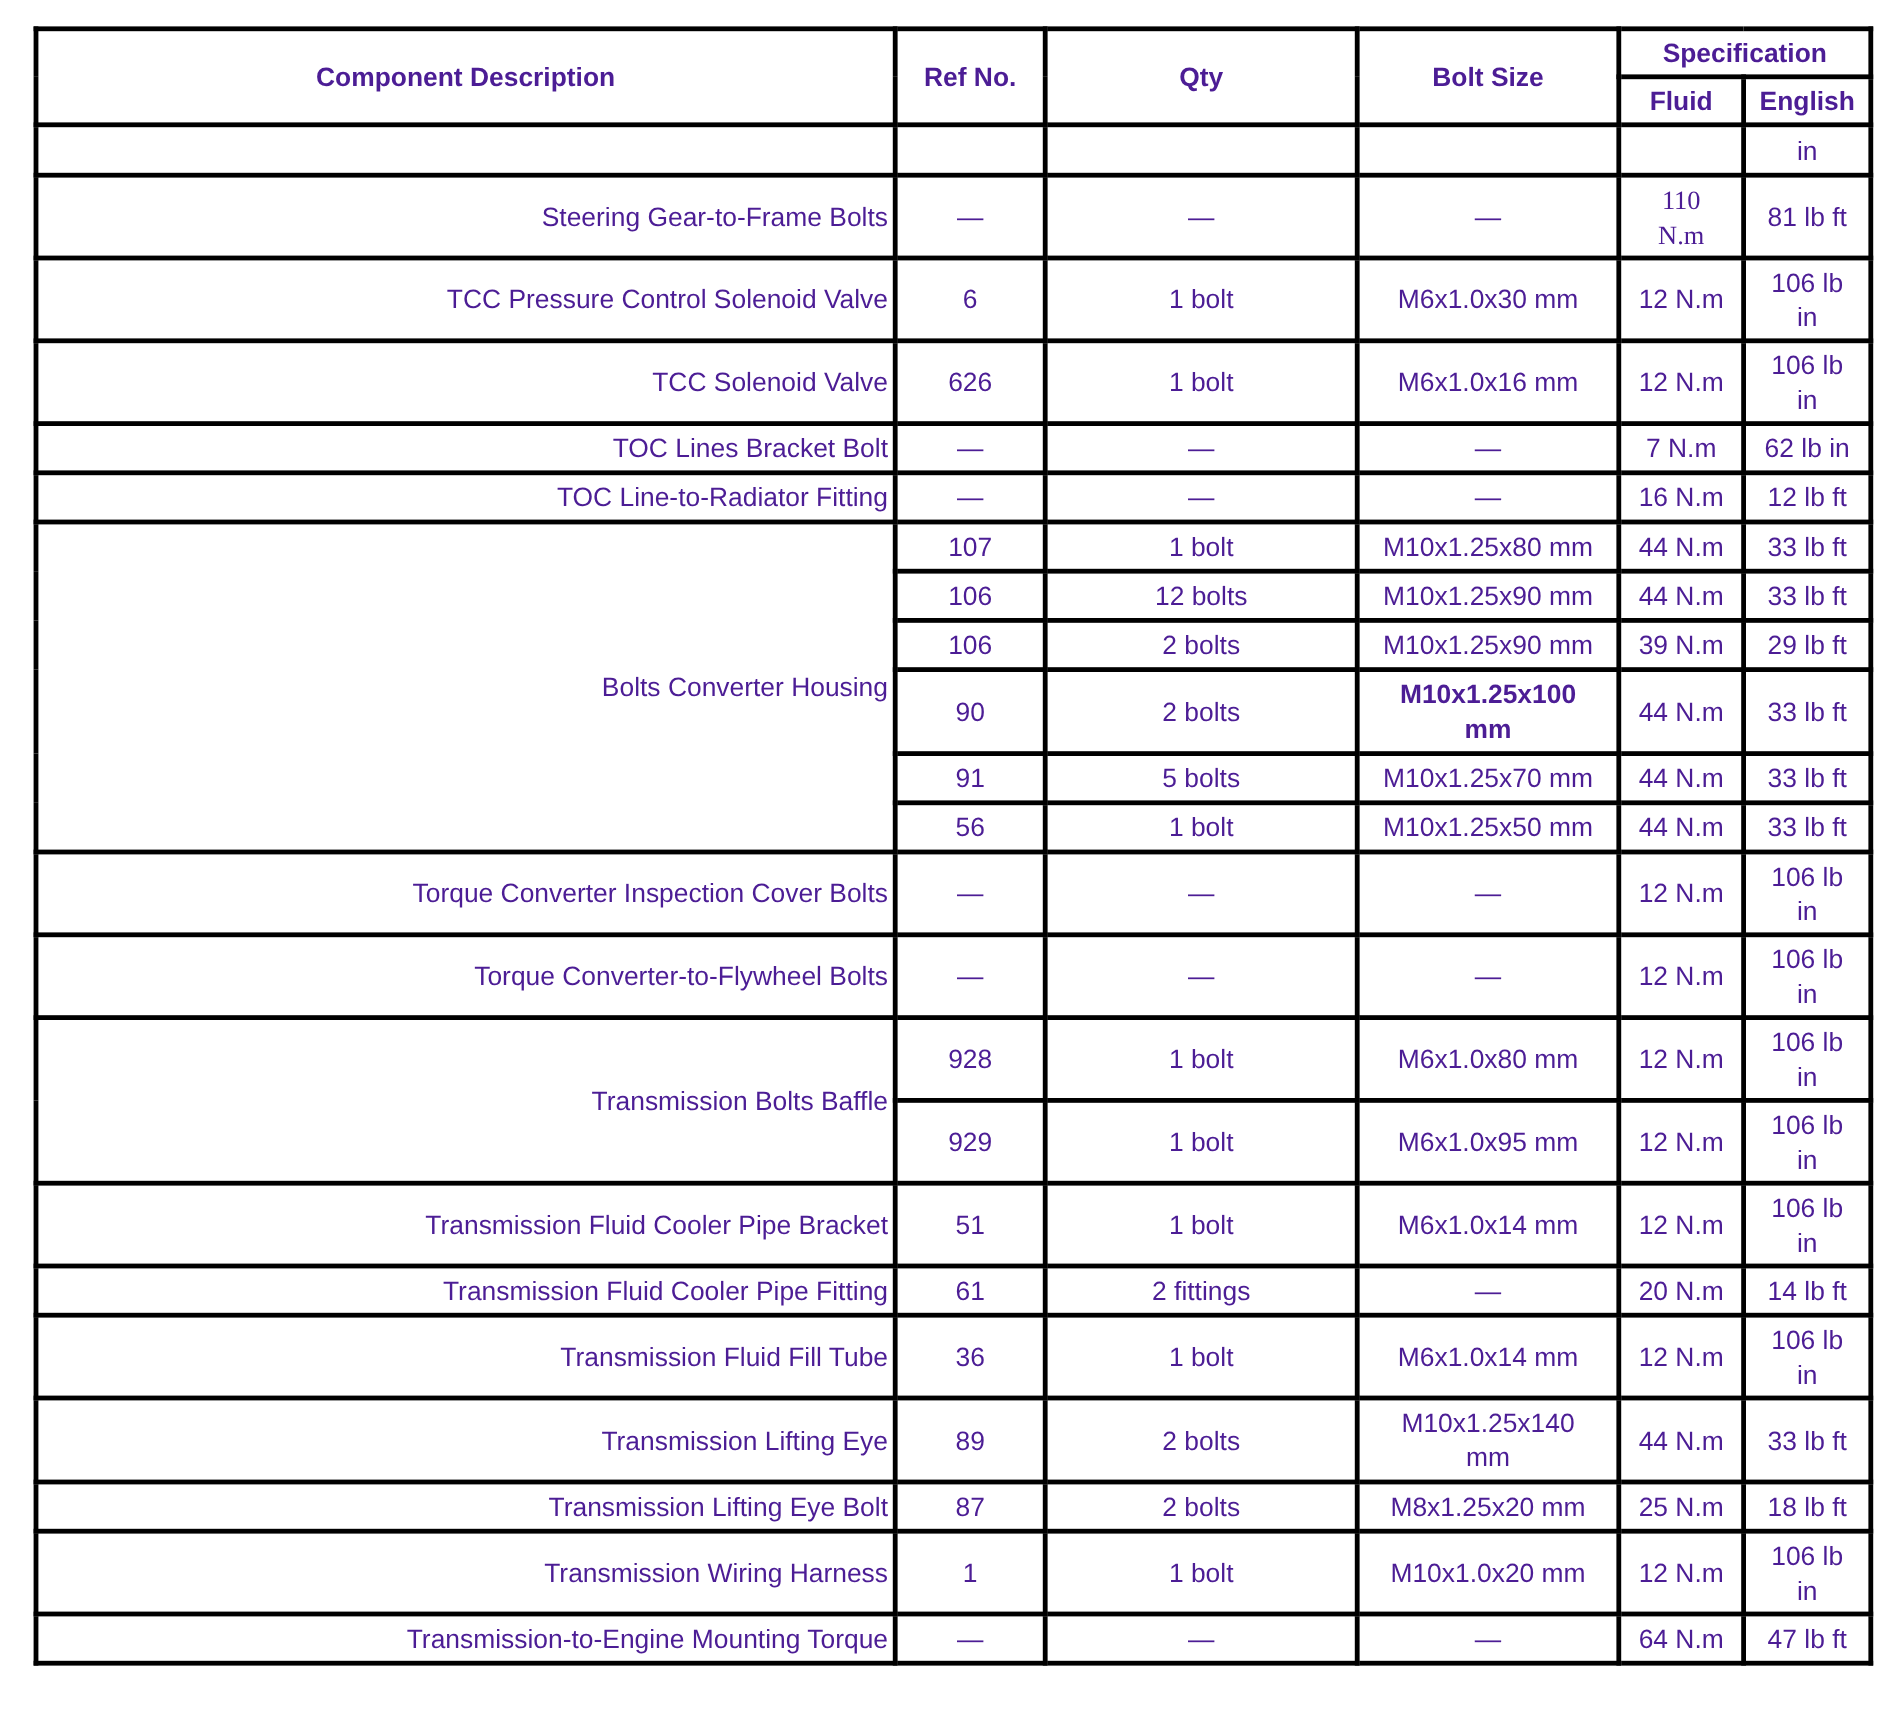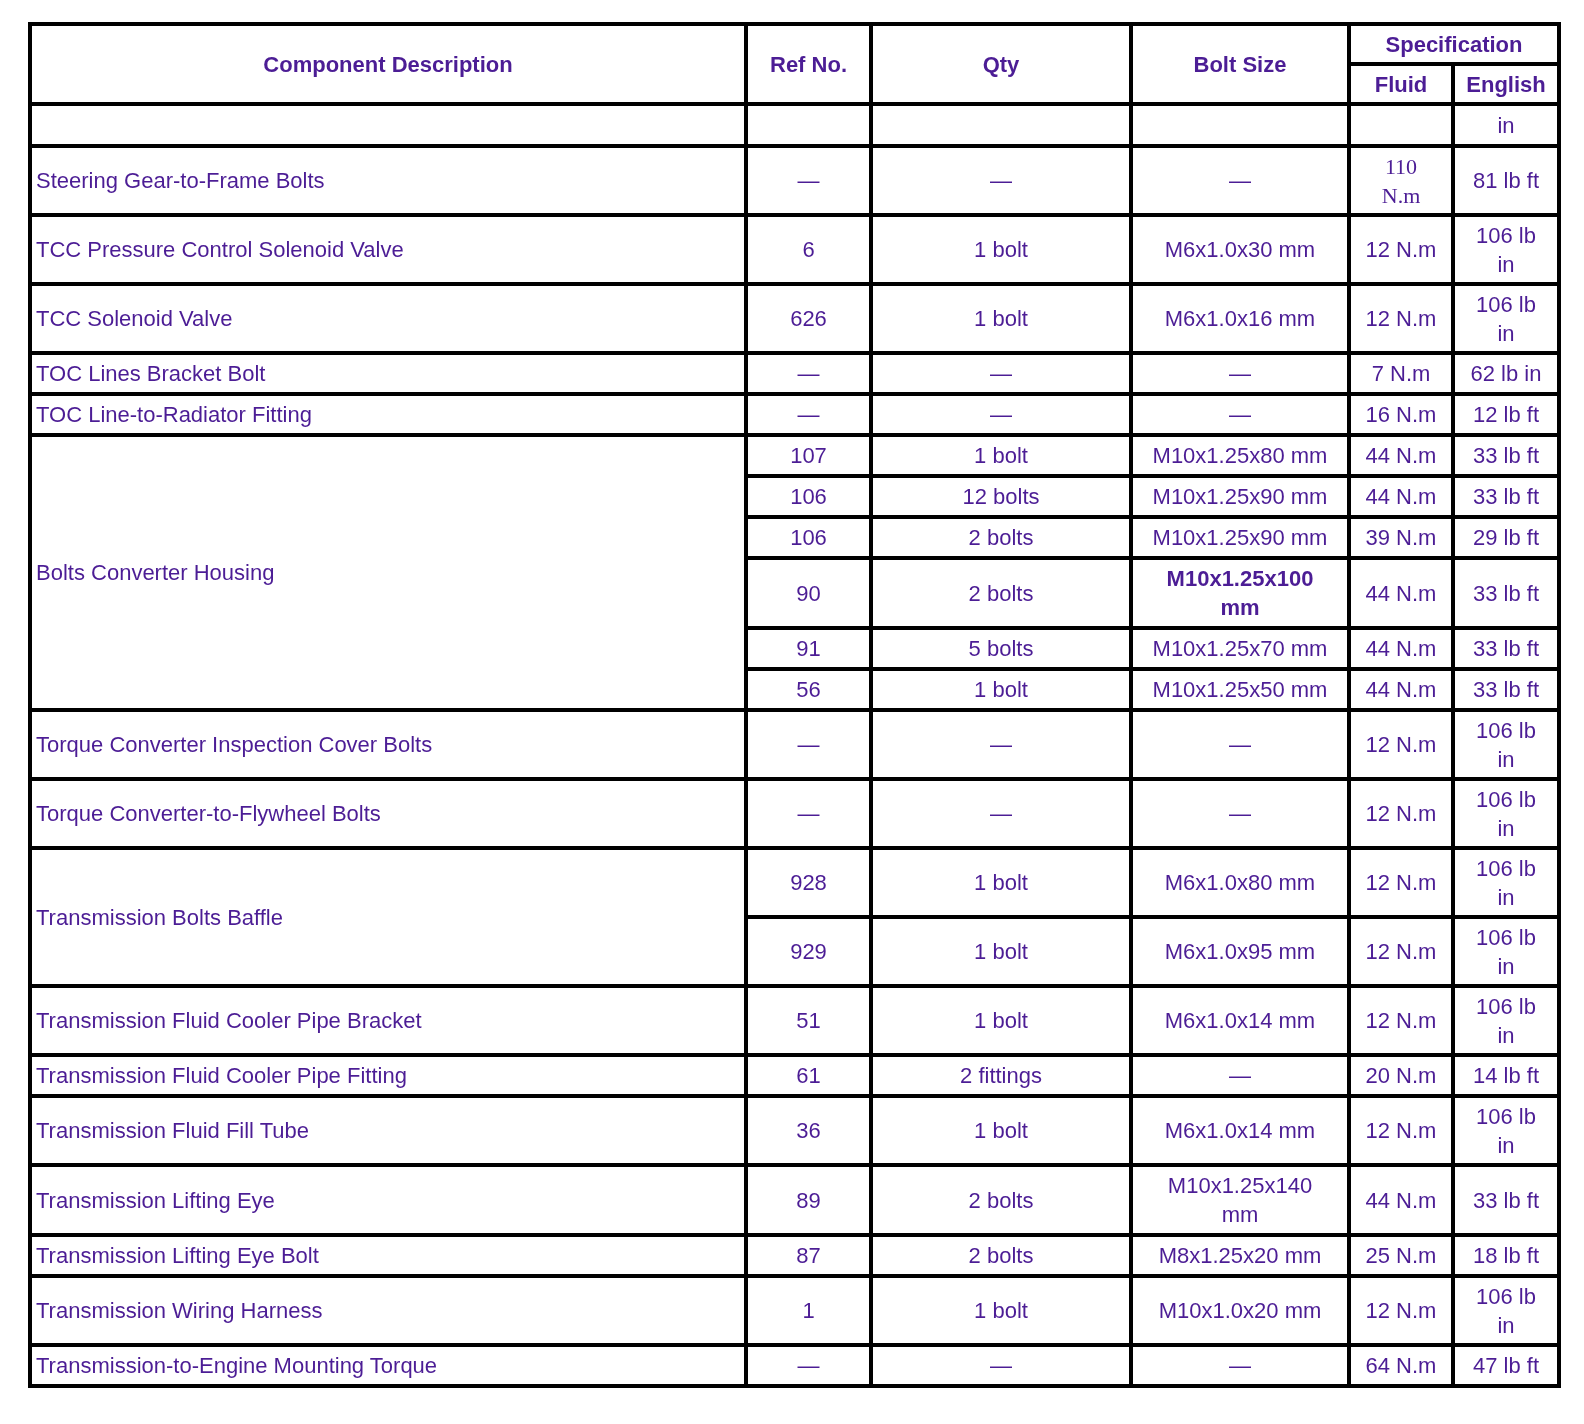--- a/index.html
+++ b/index.html
@@ -12,21 +12,21 @@
     font-size: 22px;
     color: #4c1d95;
   }
   table.spec td, table.spec th {
     border: 4px solid #000;
     padding: 0 4px;
     line-height: 29px;
     vertical-align: middle;
   }
   table.spec th { font-weight: bold; text-align: center; }
-  td.desc { text-align: left; padding-left: 4px; }
+  td.desc { text-align: right; padding-left: 4px; }
   td.c { text-align: center; }
 </style>
 </head>
 <body>
 
 <div class="wrap">
 <table class="spec">
   <colgroup>
     <col style="width:716px">
     <col style="width:93px">

